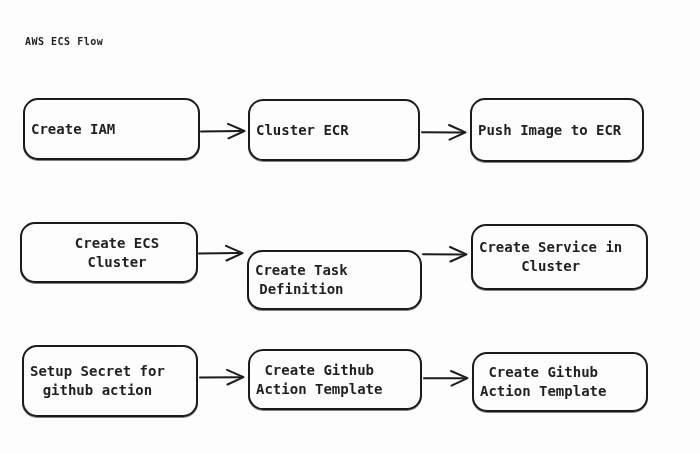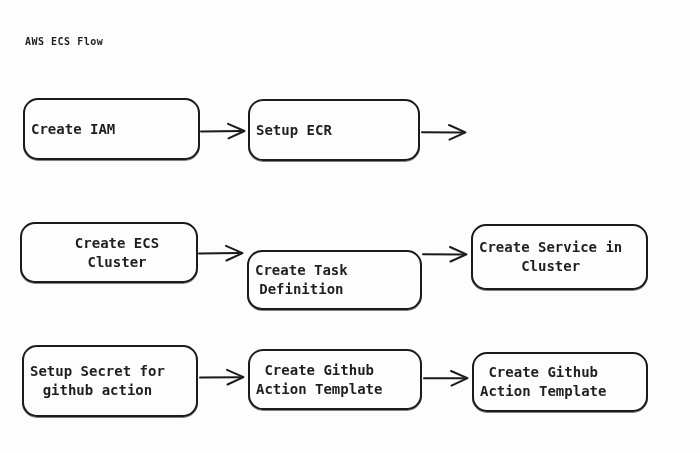--- a/index.html
+++ b/index.html
@@ -81,27 +81,30 @@
   <div class="node r1b1">
     <span class="label">Create IAM</span>
   </div>
   <div class="arrow r1a1">
     <svg width="48" height="24" viewBox="0 0 48 24" fill="none" stroke="#1b1b1b" stroke-width="2" stroke-linecap="round" stroke-linejoin="round">
       <path d="M1 12.4 L41 12"></path>
         <path d="M28 4.8 L44.5 12 L28.5 19.4"></path>
     </svg>
   </div>
   <div class="node r1b2">
-    <span class="label">Setup ECR</span>
+    <span class="label">Cluster ECR</span>
   </div>
   <div class="arrow r1a2">
     <svg width="48" height="24" viewBox="0 0 48 24" fill="none" stroke="#1b1b1b" stroke-width="2" stroke-linecap="round" stroke-linejoin="round">
       <path d="M1 12.2 L41 12.4"></path>
         <path d="M28 5 L44.5 12.3 L28.5 19.6"></path>
     </svg>
+  </div>
+  <div class="node r1b3">
+    <span class="label">Push Image to ECR</span>
   </div>
 
   <div class="node r2b1">
     <span class="label">Create ECS Cluster</span>
   </div>
   <div class="arrow r2a1">
     <svg width="48" height="24" viewBox="0 0 48 24" fill="none" stroke="#1b1b1b" stroke-width="2" stroke-linecap="round" stroke-linejoin="round">
       <path d="M1 12.5 L41 12.1"></path>
         <path d="M28 4.9 L44.5 12.1 L28.5 19.5"></path>
     </svg>

